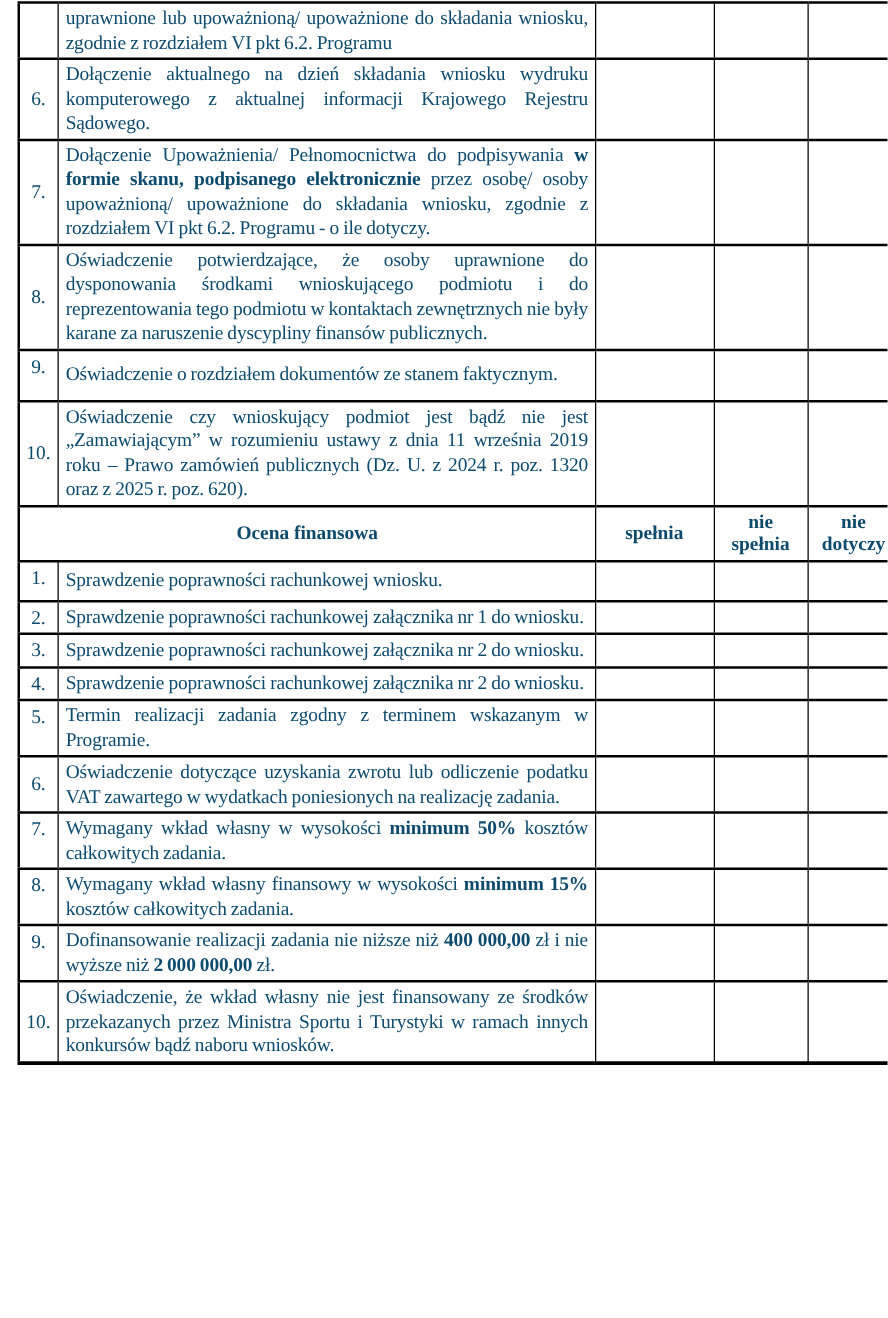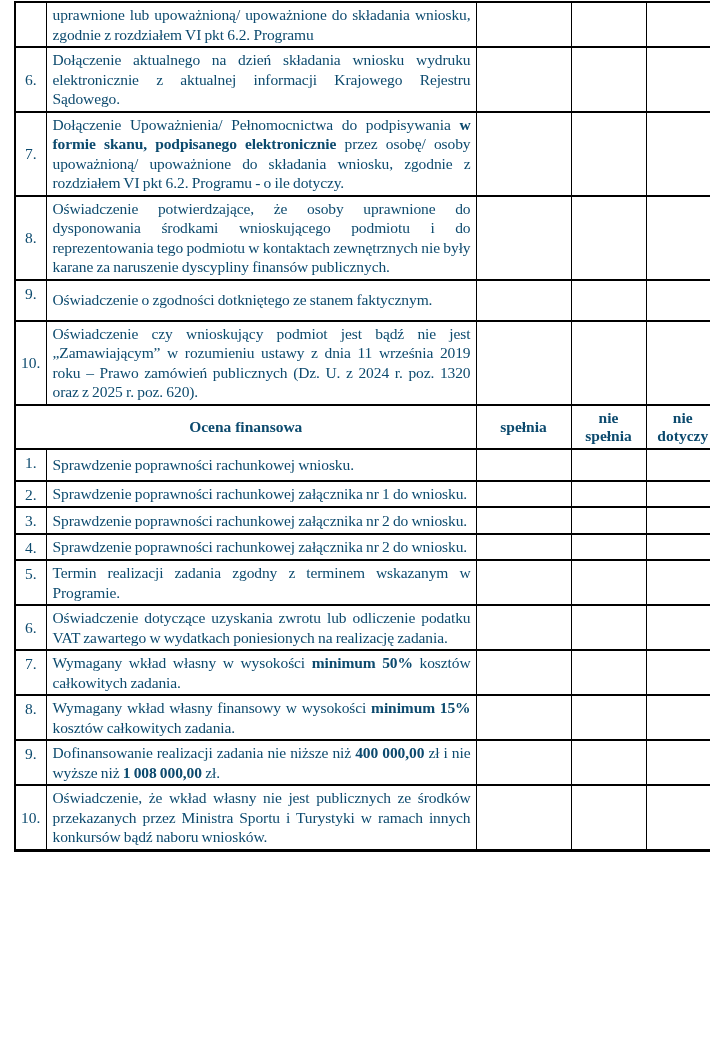--- a/index.html
+++ b/index.html
@@ -70,42 +70,42 @@
 
     <tr>
       <td class="num"></td>
       <td class="txt">uprawnione lub upoważnioną/ upoważnione do składania wniosku, zgodnie z rozdziałem VI pkt 6.2. Programu</td>
       <td class="ans"></td>
       <td class="ans"></td>
       <td class="ans"></td>
     </tr>
     <tr>
       <td class="num mid">6.</td>
-      <td class="txt">Dołączenie aktualnego na dzień składania wniosku wydruku elektronicznie z aktualnej informacji Krajowego Rejestru Sądowego.</td>
+      <td class="txt">Dołączenie aktualnego na dzień składania wniosku wydruku komputerowego z aktualnej informacji Krajowego Rejestru Sądowego.</td>
       <td class="ans"></td>
       <td class="ans"></td>
       <td class="ans"></td>
     </tr>
     <tr>
       <td class="num mid">7.</td>
       <td class="txt">Dołączenie Upoważnienia/ Pełnomocnictwa do podpisywania <b>w formie skanu, podpisanego elektronicznie</b> przez osobę/ osoby upoważnioną/ upoważnione do składania wniosku, zgodnie z rozdziałem VI pkt 6.2. Programu - o ile dotyczy.</td>
       <td class="ans"></td>
       <td class="ans"></td>
       <td class="ans"></td>
     </tr>
     <tr>
       <td class="num mid">8.</td>
       <td class="txt">Oświadczenie potwierdzające, że osoby uprawnione do dysponowania środkami wnioskującego podmiotu i do reprezentowania tego podmiotu w kontaktach zewnętrznych nie były karane za naruszenie dyscypliny finansów publicznych.</td>
       <td class="ans"></td>
       <td class="ans"></td>
       <td class="ans"></td>
     </tr>
     <tr class="tall-a">
       <td class="num">9.</td>
-      <td class="txt">Oświadczenie o zgodności dotkniętego ze stanem faktycznym.</td>
+      <td class="txt">Oświadczenie o rozdziałem dokumentów ze stanem faktycznym.</td>
       <td class="ans"></td>
       <td class="ans"></td>
       <td class="ans"></td>
     </tr>
     <tr>
       <td class="num mid">10.</td>
       <td class="txt">Oświadczenie czy wnioskujący podmiot jest bądź nie jest „Zamawiającym” w rozumieniu ustawy z dnia 11 września 2019 roku – Prawo zamówień publicznych (Dz. U. z 2024 r. poz. 1320 oraz z 2025 r. poz. 620).</td>
       <td class="ans"></td>
       <td class="ans"></td>
       <td class="ans"></td>
@@ -169,27 +169,27 @@
     </tr>
     <tr>
       <td class="num">8.</td>
       <td class="txt">Wymagany wkład własny finansowy w wysokości <b>minimum 15%</b> kosztów całkowitych zadania.</td>
       <td class="ans"></td>
       <td class="ans"></td>
       <td class="ans"></td>
     </tr>
     <tr>
       <td class="num">9.</td>
-      <td class="txt">Dofinansowanie realizacji zadania nie niższe niż <b>400 000,00</b> zł i nie wyższe niż <b>1 008 000,00</b> zł.</td>
+      <td class="txt">Dofinansowanie realizacji zadania nie niższe niż <b>400 000,00</b> zł i nie wyższe niż <b>2 000 000,00</b> zł.</td>
       <td class="ans"></td>
       <td class="ans"></td>
       <td class="ans"></td>
     </tr>
     <tr>
       <td class="num mid">10.</td>
-      <td class="txt">Oświadczenie, że wkład własny nie jest publicznych ze środków przekazanych przez Ministra Sportu i Turystyki w ramach innych konkursów bądź naboru wniosków.</td>
+      <td class="txt">Oświadczenie, że wkład własny nie jest finansowany ze środków przekazanych przez Ministra Sportu i Turystyki w ramach innych konkursów bądź naboru wniosków.</td>
       <td class="ans"></td>
       <td class="ans"></td>
       <td class="ans"></td>
     </tr>
 
   </tbody>
 </table>
 
 </body></html>

